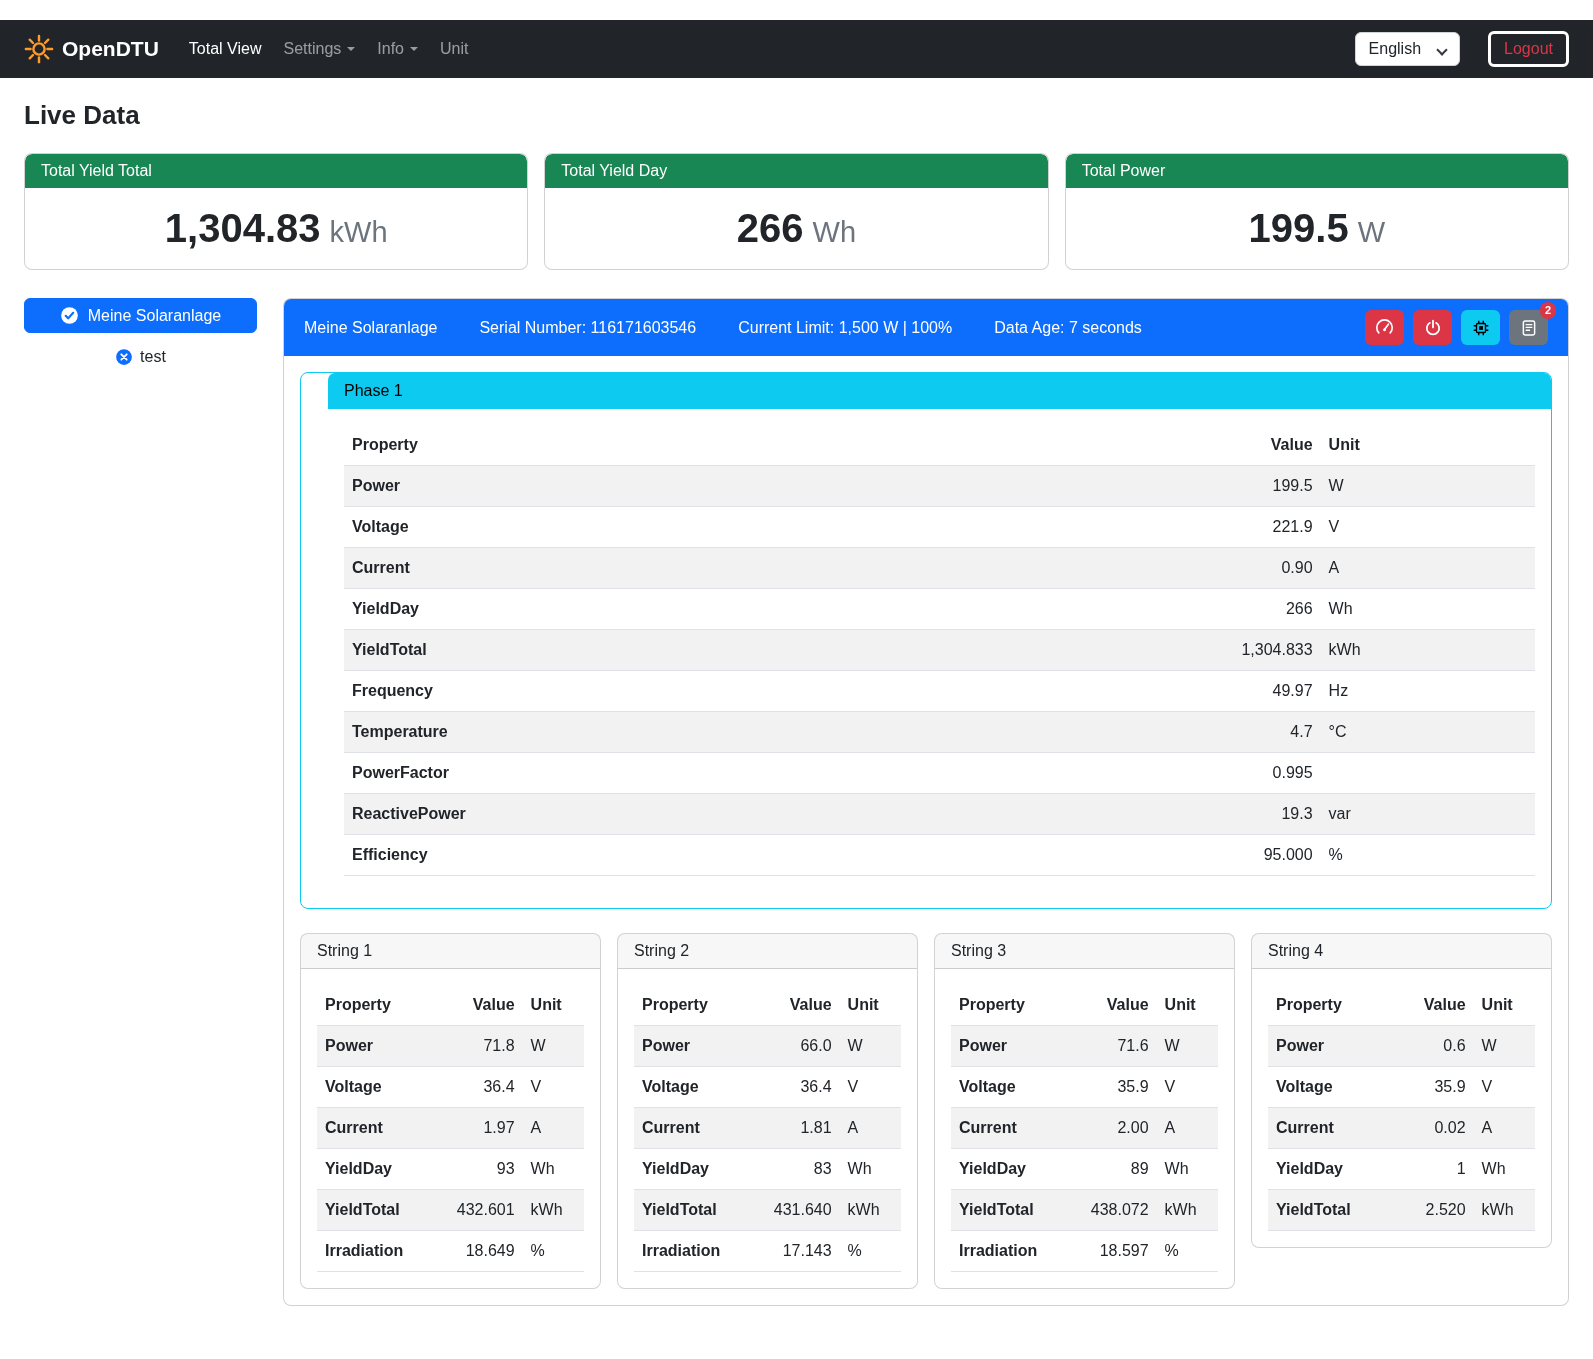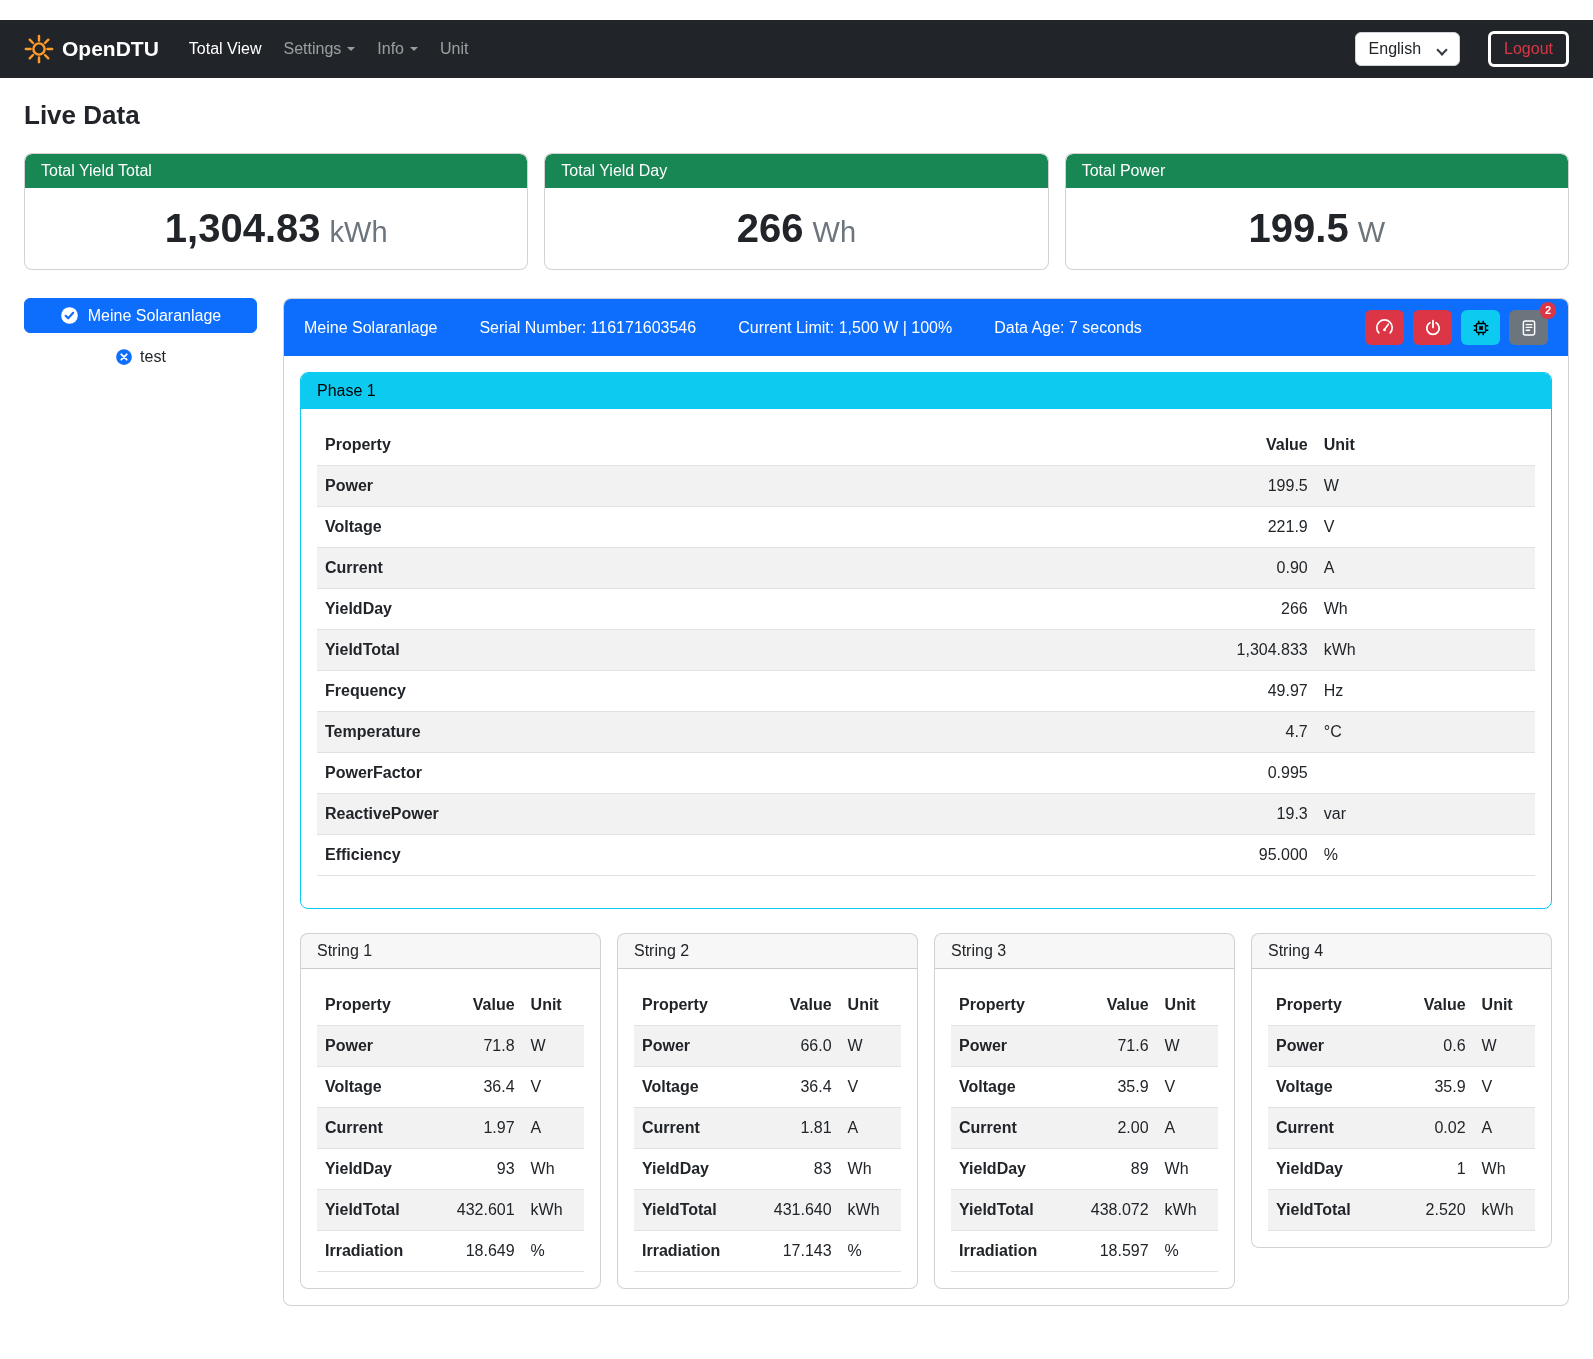--- a/index.html
+++ b/index.html
@@ -40,21 +40,21 @@
   .inverter-panel { flex:1; border:1px solid rgba(0,0,0,.175); border-radius:8px; background:#fff; }
   .panel-header { background:#0d6efd; color:#fff; padding:11px 20px; display:flex; align-items:center; gap:42px; border-radius:7px 7px 0 0; }
   .panel-actions { margin-left:auto; display:flex; gap:9px; }
   .icon-btn { width:39px; height:35px; border-radius:6px; border:none; display:flex; align-items:center; justify-content:center; cursor:pointer; position:relative; padding:0; }
   .btn-red  { background:#dc3545; }
   .btn-cyan { background:#0dcaf0; }
   .btn-gray { background:#6c757d; }
   .badge { position:absolute; top:-8px; right:-8px; background:#dc3545; color:#fff; font-size:11px; line-height:1; padding:3px 5px; border-radius:9px; font-weight:700; }
 
   .panel-body { padding:16px; }
-  .phase-card { border:1px solid #0dcaf0; border-radius:8px; }
+  .phase-card { border:1px solid #0dcaf0; border-radius:8px;padding-left:27px; }
   .phase-header { background:#0dcaf0; color:#000; padding:9px 16px; border-radius:7px 7px 0 0; }
   .phase-body { padding:16px; }
 
   table.data-table { width:100%; border-collapse:collapse; margin-bottom:16px; }
   .data-table th, .data-table td { padding:8px; border-bottom:1px solid #dee2e6; text-align:left; font-weight:400; line-height:1.5; }
   .data-table th.prop, .data-table thead th { font-weight:700; }
   .data-table .val { text-align:right; }
   .data-table tbody tr:nth-child(odd) { background:rgba(0,0,0,.05); }
   .phase-table .prop { width:62%; } .phase-table .val { width:20%; } .phase-table .unit { width:18%; }
   .string-table .prop { width:46%; } .string-table .val { width:31%; } .string-table .unit { width:23%; }

